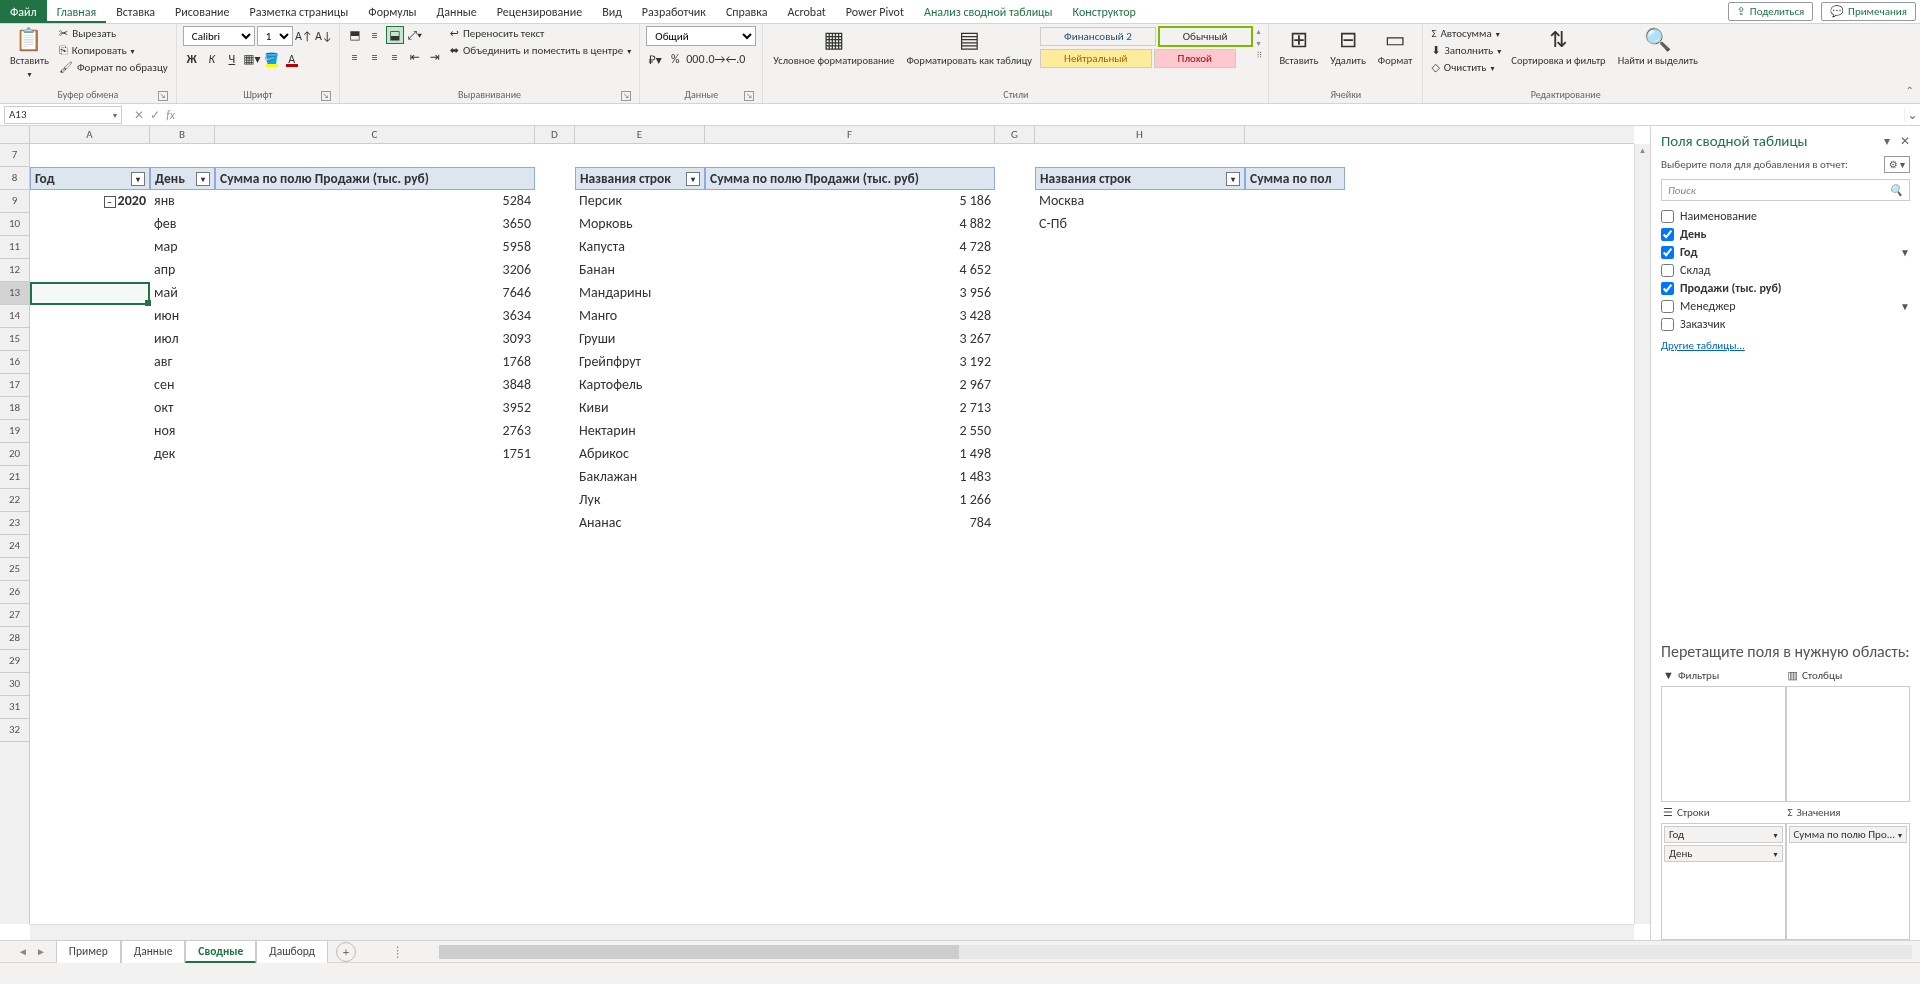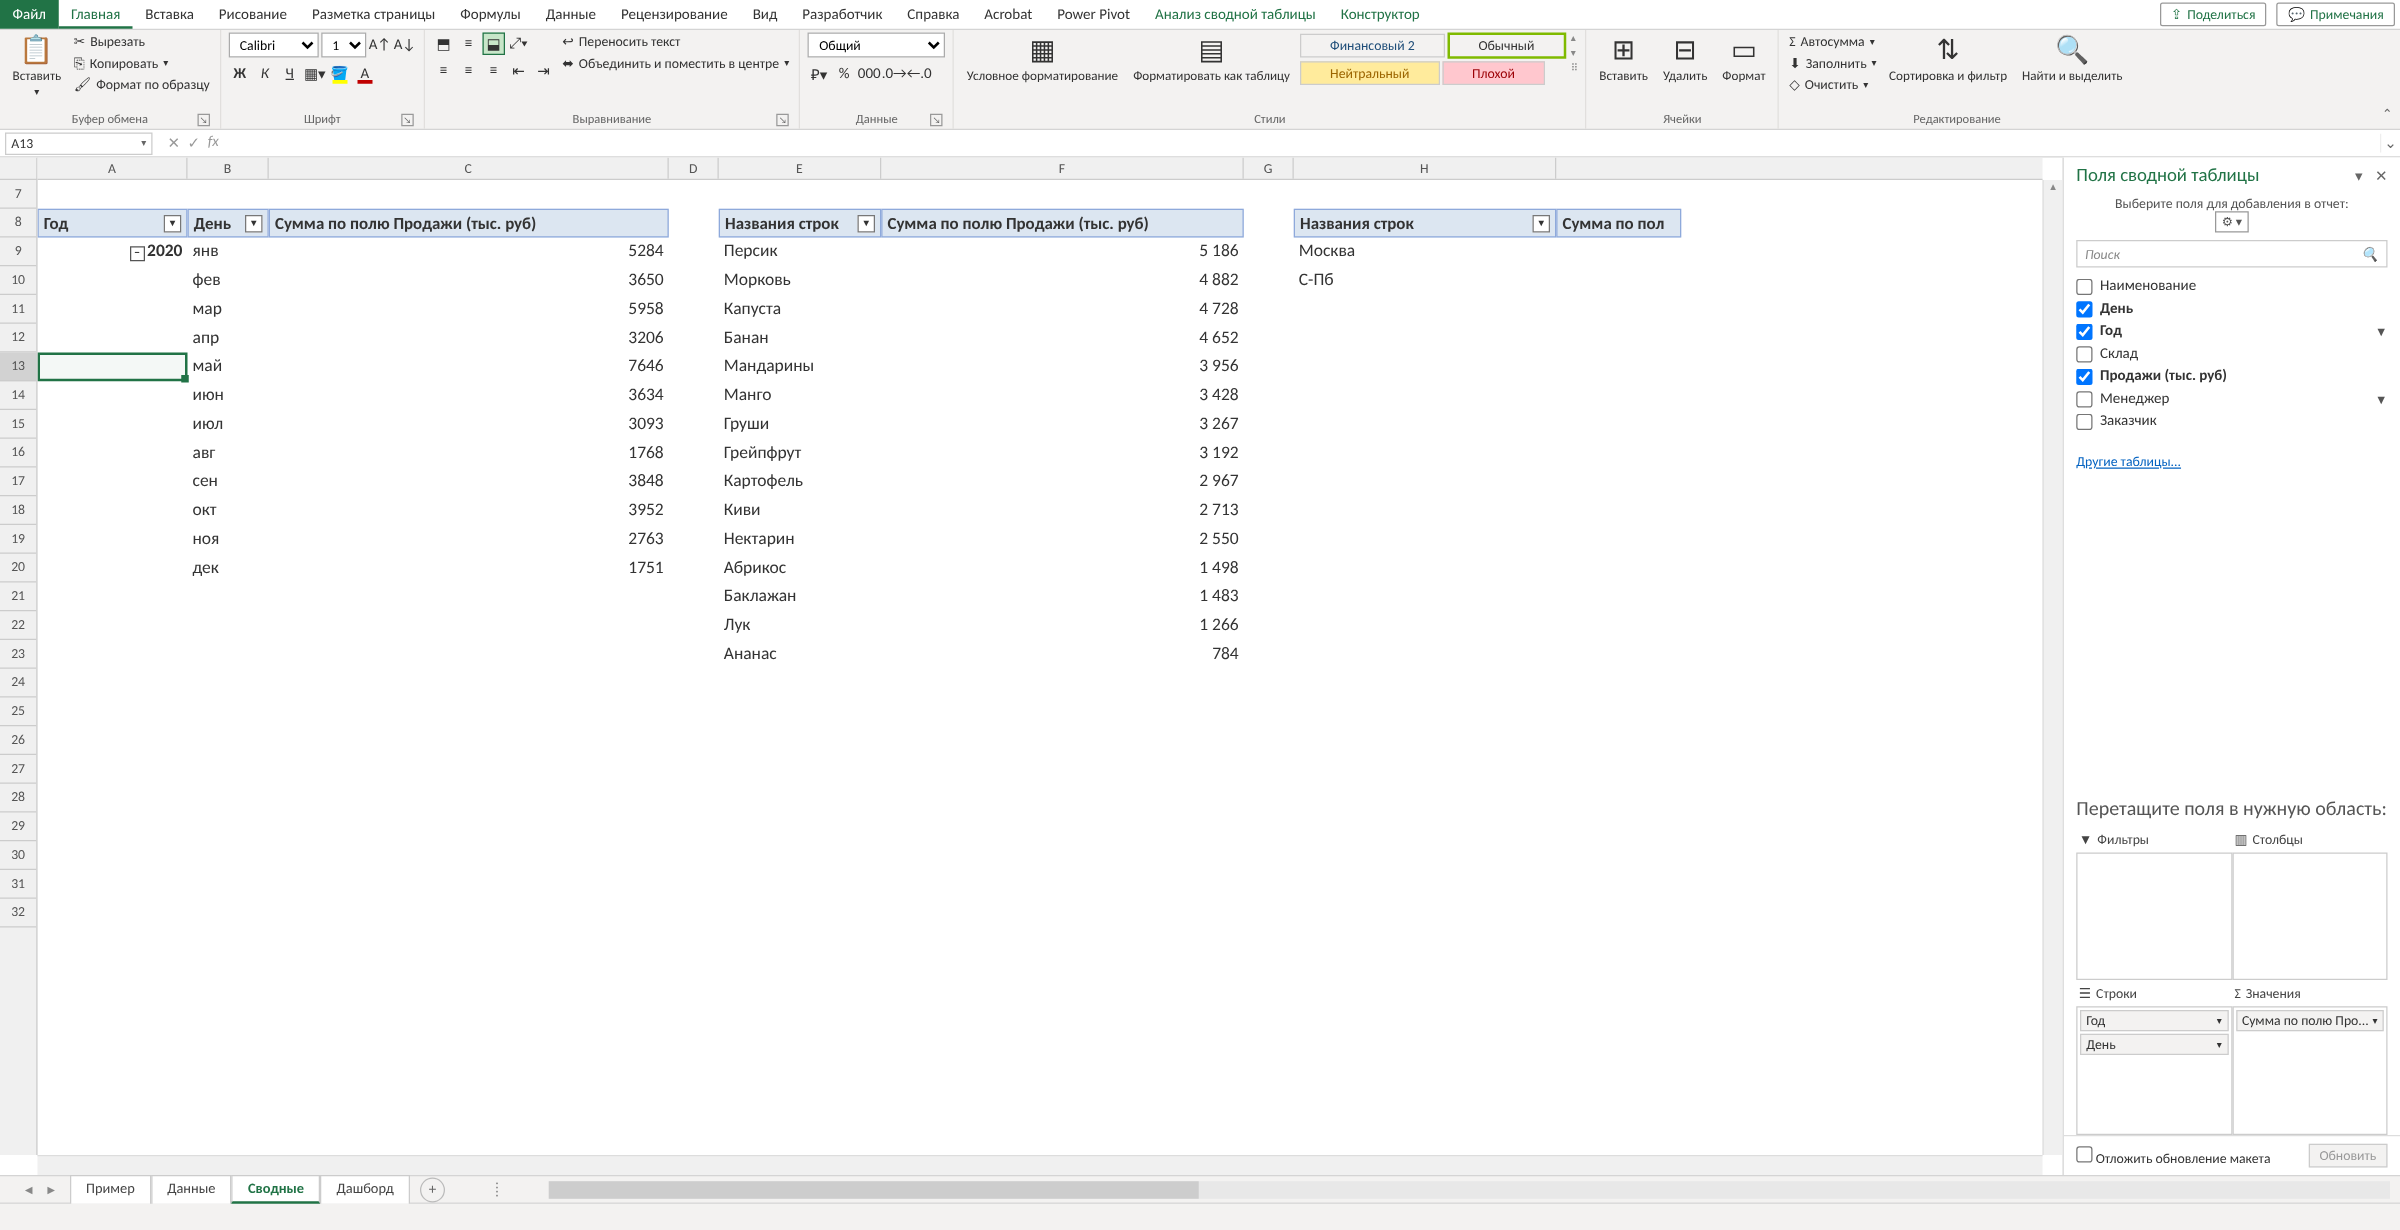--- a/index.html
+++ b/index.html
@@ -61,30 +61,30 @@
 .sel-box::after { content: ""; position: absolute; right: -3px; bottom: -3px; width: 6px; height: 6px; background: #217346; }
 .collapse-ico { width: 12px; height: 12px; border: 1px solid #555; font-size: 9px; line-height: 10px; text-align: center; display: inline-block; margin-right: 2px; background: #fff; }
 .vscroll { position: absolute; top: 18px; right: 0; width: 16px; bottom: 16px; background: #f0f0f0; border-left: 1px solid #ddd; }
 .hscroll-area { position: absolute; left: 30px; right: 16px; bottom: 0; height: 16px; background: #f0f0f0; border-top: 1px solid #ddd; }
 
 
 .pane { width: 270px; border-left: 1px solid #d4d4d4; background: #fff; display: flex; flex-direction: column; font-size: 12px; }
 .pane-hdr { display: flex; justify-content: space-between; align-items: center; padding: 6px 10px; }
 .pane-hdr h3 { font-size: 15px; font-weight: 400; color: #217346; }
 .pane-hdr .ctrls { display: flex; gap: 10px; color: #666; font-size: 12px; }
-.pane-sub { font-size: 11px; color: #555; padding: 0 10px 6px; display: flex; justify-content: space-between; align-items: center; flex-direction: column; }
+.pane-sub { font-size: 11px; color: #555; padding: 0 10px 6px; display: flex; justify-content: space-between; align-items: center; }
 .pane-sub .gear { border: 1px solid #999; padding: 1px 4px; font-size: 10px; }
 .pane-search { margin: 0 10px 6px; border: 1px solid #ccc; height: 22px; display: flex; align-items: center; padding: 0 6px; justify-content: space-between; font-size: 11px; color: #888; font-style: italic; }
 .field-list { padding: 0 10px; flex: 0 0 auto; }
 .field-item { display: flex; align-items: center; gap: 6px; padding: 2px 0; font-size: 12px; justify-content: space-between; }
 .field-item .left { display: flex; align-items: center; gap: 6px; }
 .field-item input { width: 13px; height: 13px; }
 .field-item.checked label { font-weight: bold; }
 .field-item .filter-ico { font-size: 10px; color: #555; }
-.other-tables { padding: 6px 10px; font-size: 11px; color: #0563c1; text-decoration: underline; margin-top: 11px; }
+.other-tables { padding: 6px 10px; font-size: 11px; color: #0563c1; text-decoration: underline; }
 .pane-mid-label { padding: 8px 10px 4px; font-size: 16px; color: #555; }
 .areas { flex: 1; display: grid; grid-template: 1fr 1fr / 1fr 1fr; gap: 0; padding: 0 10px; }
 .area { border: none; display: flex; flex-direction: column; }
 .area-hdr { font-size: 11px; padding: 4px 2px; display: flex; align-items: center; gap: 4px; color: #444; }
 .area-body { flex: 1; border: 1px solid #ccc; padding: 2px; min-height: 80px; }
 .area-chip { background: #f3f2f1; border: 1px solid #ccc; padding: 1px 4px; font-size: 11px; margin-bottom: 2px; display: flex; justify-content: space-between; align-items: center; overflow: hidden; white-space: nowrap; }
 .area-chip .dd { font-size: 8px; }
 .pane-footer { border-top: 1px solid #ddd; padding: 6px 10px; display: flex; justify-content: space-between; align-items: center; font-size: 11px; }
 .pane-footer button { padding: 2px 8px; font-size: 11px; color: #999; background: #f3f2f1; border: 1px solid #ccc; }
 
@@ -549,24 +549,20 @@
             <span>Значения</span>
           </div>
         <div class="area-body" id="area-values">
             <div class="area-chip">
               <span>Сумма по полю Про...</span>
               <span class="dd">▾</span>
             </div>
           </div>
       </div>
     </div>
-    <div class="pane-footer">
-      <label><input type="checkbox" style=""> <span>Отложить обновление макета</span></label>
-      <button>Обновить</button>
-    </div>
   </div>
 </div>
 
 <div class="sheet-bar">
   <div class="sheet-nav">
     <span>◄</span>
     <span>►</span>
   </div>
   <div id="sheet-tabs" style="display:flex">
       <div class="sheet-tab">Пример</div>

